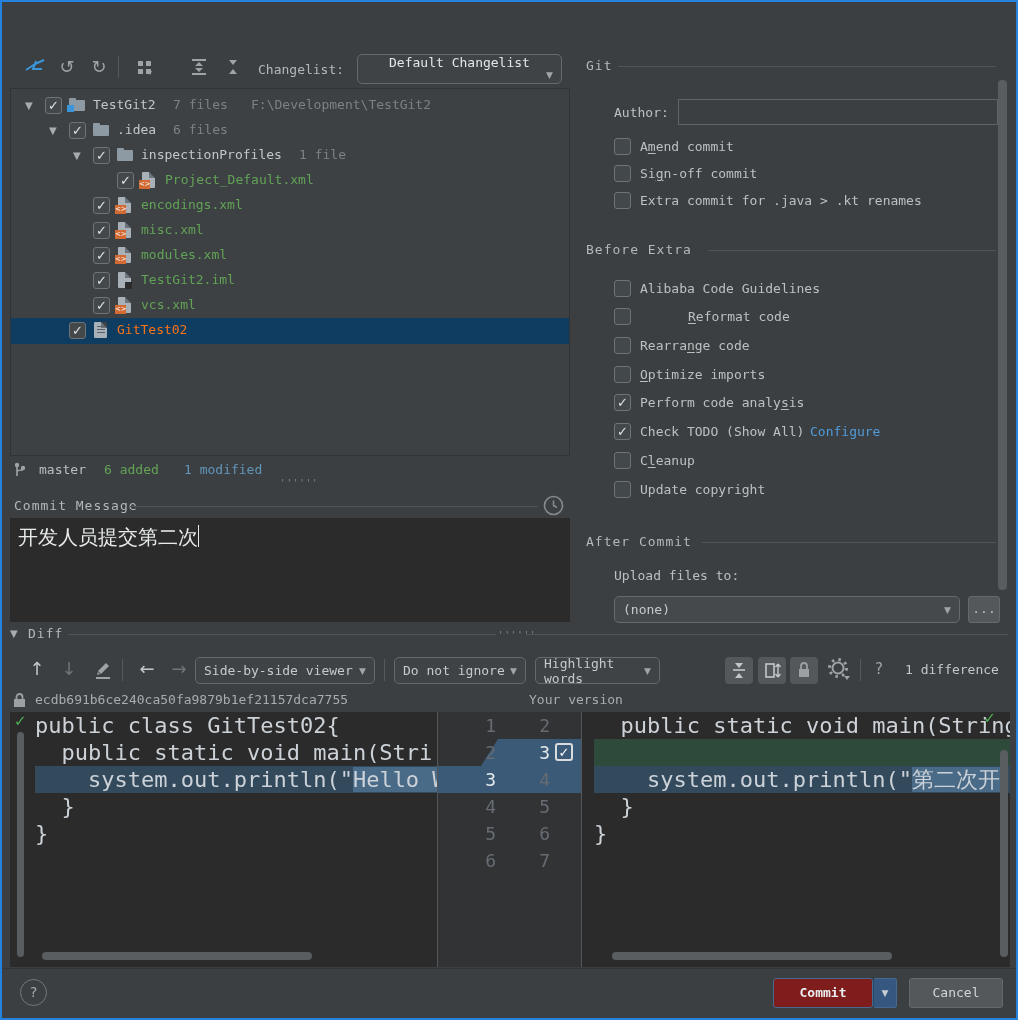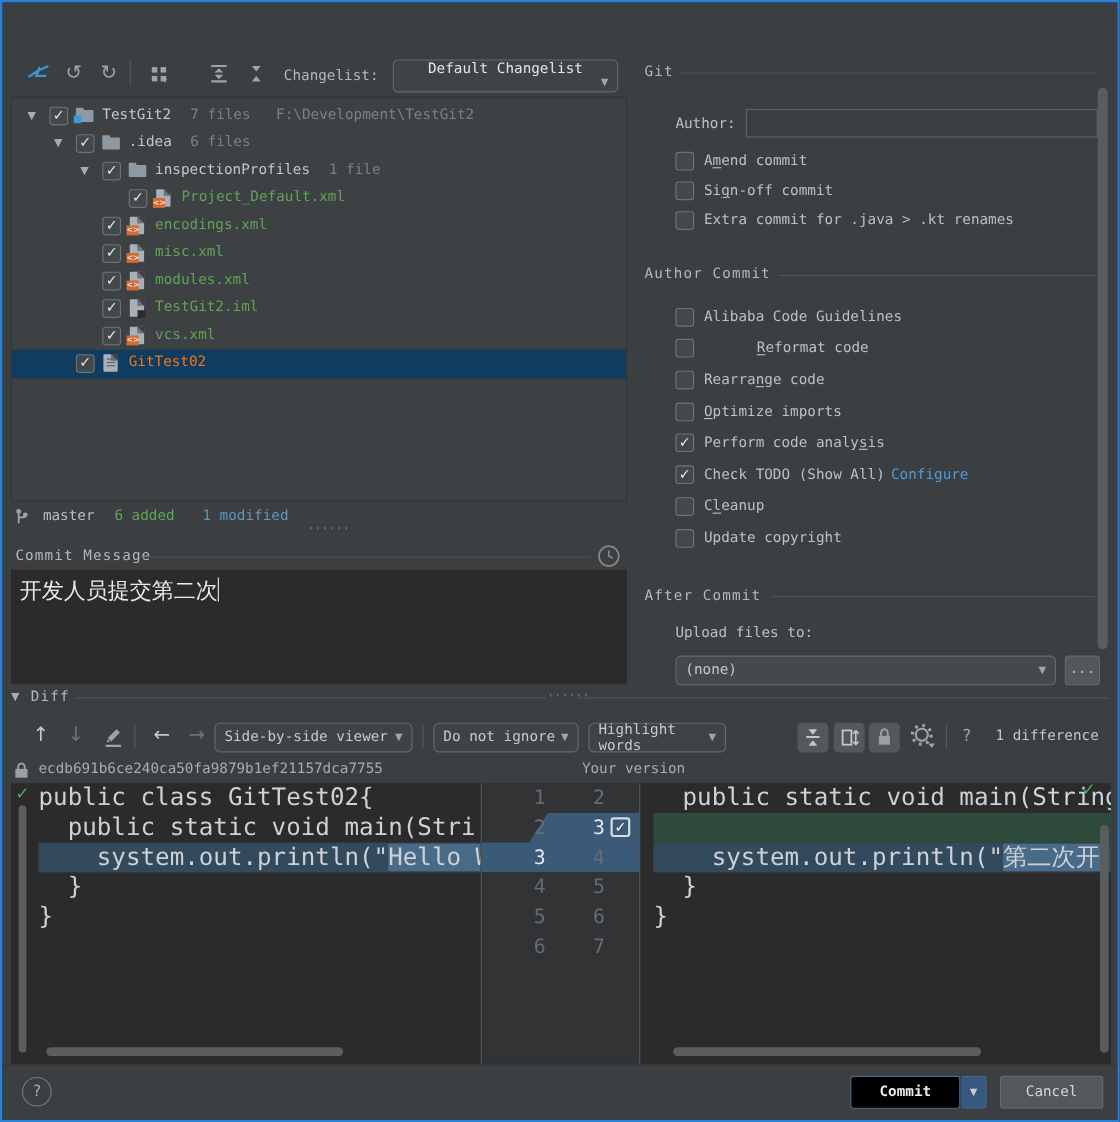--- a/index.html
+++ b/index.html
@@ -87,21 +87,21 @@
     clip-path:polygon(42% 0,100% 0,100% 100%,0 100%,0 50%,30% 50%); }
   .gcb { position:absolute; right:8px; top:31px; width:18px; height:18px; border:2px solid #d8dcdf;
     border-radius:3px; color:#fff; font-size:13px; line-height:15px; text-align:center; font-family:"DejaVu Sans",sans-serif; }
   .sb { position:absolute; background:#595d5f; border-radius:4px; }
   .okcheck { position:absolute; color:#4db157; font-size:15px; font-family:"DejaVu Sans",sans-serif; }
   
   .footer { position:absolute; left:0; right:0; top:966px; height:50px; background:#3c3f41; border-top:1px solid #323536; }
   .help-circle { position:absolute; left:18px; top:10px; width:27px; height:27px; border:1px solid #75797b;
     border-radius:50%; color:#a7abad; text-align:center; line-height:25px; font-size:14px; }
   .btn { position:absolute; top:9px; height:30px; border-radius:3px; text-align:center; line-height:28px; }
-  .btn-commit { left:771px; width:100px; background:#000000; border:1px solid #46698f; color:#e9ecee; font-weight:bold; }
+  .btn-commit { left:771px; width:100px; background:#7f1d1d; border:1px solid #46698f; color:#e9ecee; font-weight:bold; }
   .btn-commit-arrow { left:871px; width:24px; background:#365880; border:1px solid #46698f; border-left:1px solid #2b4766;
     color:#c6cdd3; font-size:9px; font-family:"DejaVu Sans",sans-serif; }
   .btn-cancel { left:907px; width:94px; background:#54585a; border:1px solid #65696b; color:#d3d6d8; }
   svg { display:block; }
 </style>
 </head>
 <body>
 
 <div class="win">
 
@@ -262,21 +262,21 @@
     <input style="position: absolute; left: 676px; top: 97px; width: 320px; height: 26px; background: rgb(60, 63, 65); border: 1px solid rgb(96, 100, 102); color: rgb(208, 212, 214); padding: 0px 6px; font: 13px &quot;DejaVu Sans Mono&quot;, monospace;" value="">
     <span class="cb" style="left:612px;top:136px;"></span>
     <span class="rp-label" style="left:638px;top:137px;">A<u>m</u>end commit</span>
     <span class="cb" style="left:612px;top:163px;"></span>
     <span class="rp-label" style="left:638px;top:164px;">Si<u>g</u>n-off commit</span>
     <span class="cb" style="left:612px;top:190px;"></span>
     <span class="rp-label" style="left:638px;top:191px;">Extra commit for .java &gt; .kt renames</span>
   </div>
 
   <div>
-    <div class="sect-label" style="left:584px;top:240px;">Author Commit</div>
+    <div class="sect-label" style="left:584px;top:240px;">Before Extra</div>
     <div class="hline" style="left:706px;top:248px;width:288px;"></div>
     <span class="cb" style="left:612px;top:278px;"></span>
     <span class="rp-label" style="left:638px;top:279px;">Alibaba Code Guidelines</span>
     <span class="cb" style="left:612px;top:306px;"></span>
     <span class="rp-label" style="left:638px;top:307px;padding-left:48px;"><u>R</u>eformat code</span>
     <span class="cb" style="left:612px;top:335px;"></span>
     <span class="rp-label" style="left:638px;top:336px;">Rearra<u>n</u>ge code</span>
     <span class="cb" style="left:612px;top:364px;"></span>
     <span class="rp-label" style="left:638px;top:365px;"><u>O</u>ptimize imports</span>
     <span class="cb" style="left:612px;top:392px;"><span>✓</span></span>

